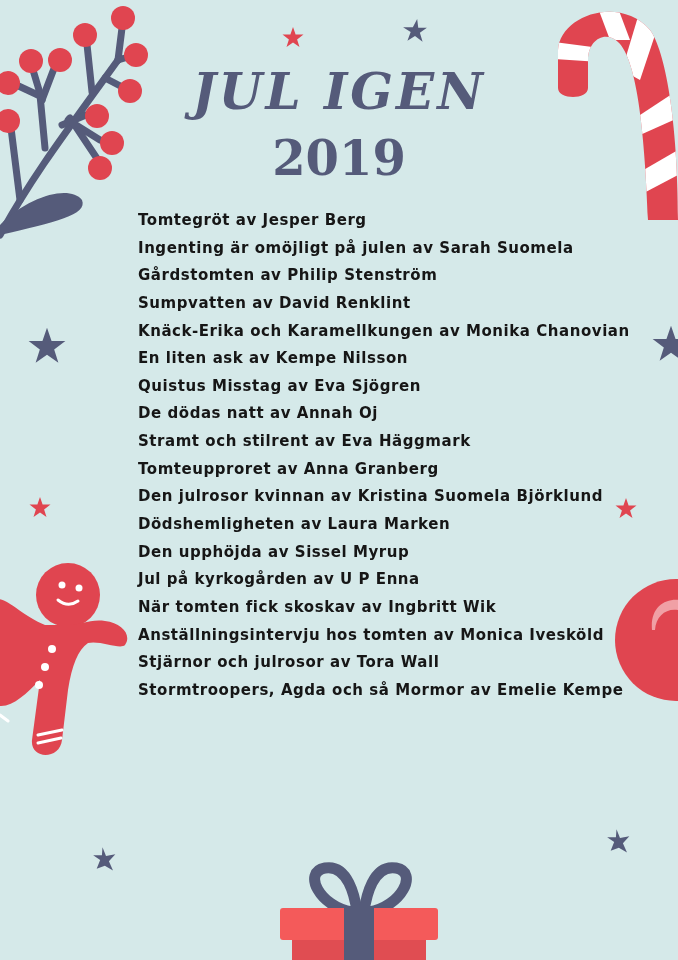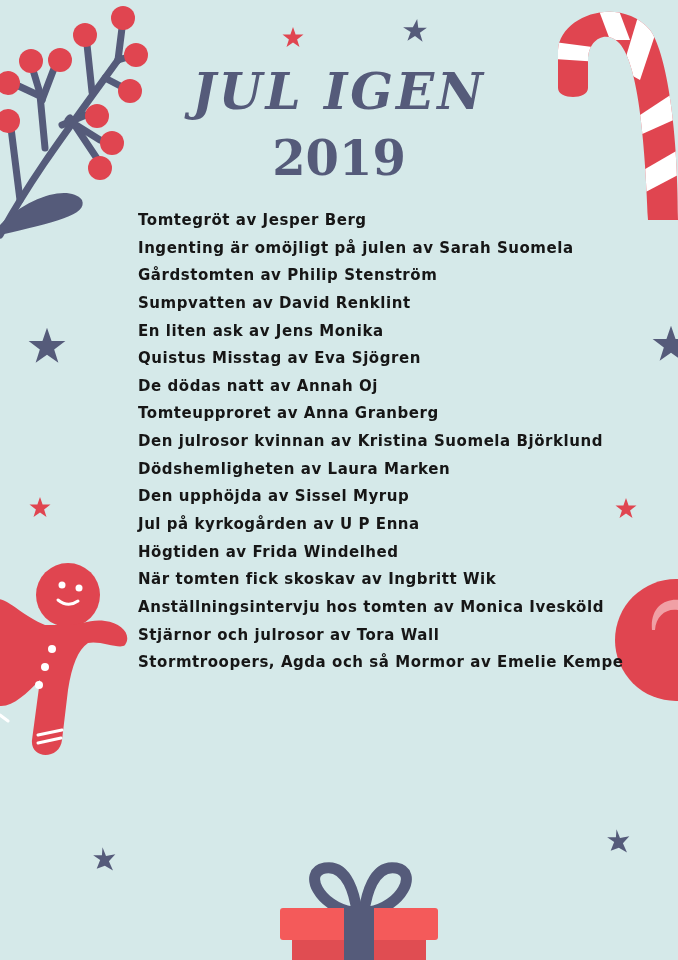--- a/index.html
+++ b/index.html
@@ -123,28 +123,29 @@
     <rect x="0" y="46" width="158" height="32" rx="3" fill="#f45a5a"></rect>
     <rect x="12" y="78" width="134" height="24" fill="#e04d52"></rect>
     <rect x="64" y="46" width="30" height="56" fill="#555b7a"></rect>
   </svg>
 
   <ul class="list">
     <li>Tomtegröt av Jesper Berg</li>
     <li>Ingenting är omöjligt på julen av Sarah Suomela</li>
     <li>Gårdstomten av Philip Stenström</li>
     <li>Sumpvatten av David Renklint</li>
-    <li>En liten ask av Jens Monika</li>
+    <li>Knäck-Erika och Karamellkungen av Monika Chanovian</li>
+    <li>En liten ask av Kempe Nilsson</li>
     <li>Quistus Misstag av Eva Sjögren</li>
     <li>De dödas natt av Annah Oj</li>
+    <li>Stramt och stilrent av Eva Häggmark</li>
     <li>Tomteupproret av Anna Granberg</li>
     <li>Den julrosor kvinnan av Kristina Suomela Björklund</li>
     <li>Dödshemligheten av Laura Marken</li>
     <li>Den upphöjda av Sissel Myrup</li>
     <li>Jul på kyrkogården av U P Enna</li>
-    <li>Högtiden av Frida Windelhed</li>
     <li>När tomten fick skoskav av Ingbritt Wik</li>
     <li>Anställningsintervju hos tomten av Monica Ivesköld</li>
     <li>Stjärnor och julrosor av Tora Wall</li>
     <li>Stormtroopers, Agda och så Mormor av Emelie Kempe</li>
   </ul>
 
 </div>
 
 </body></html>

